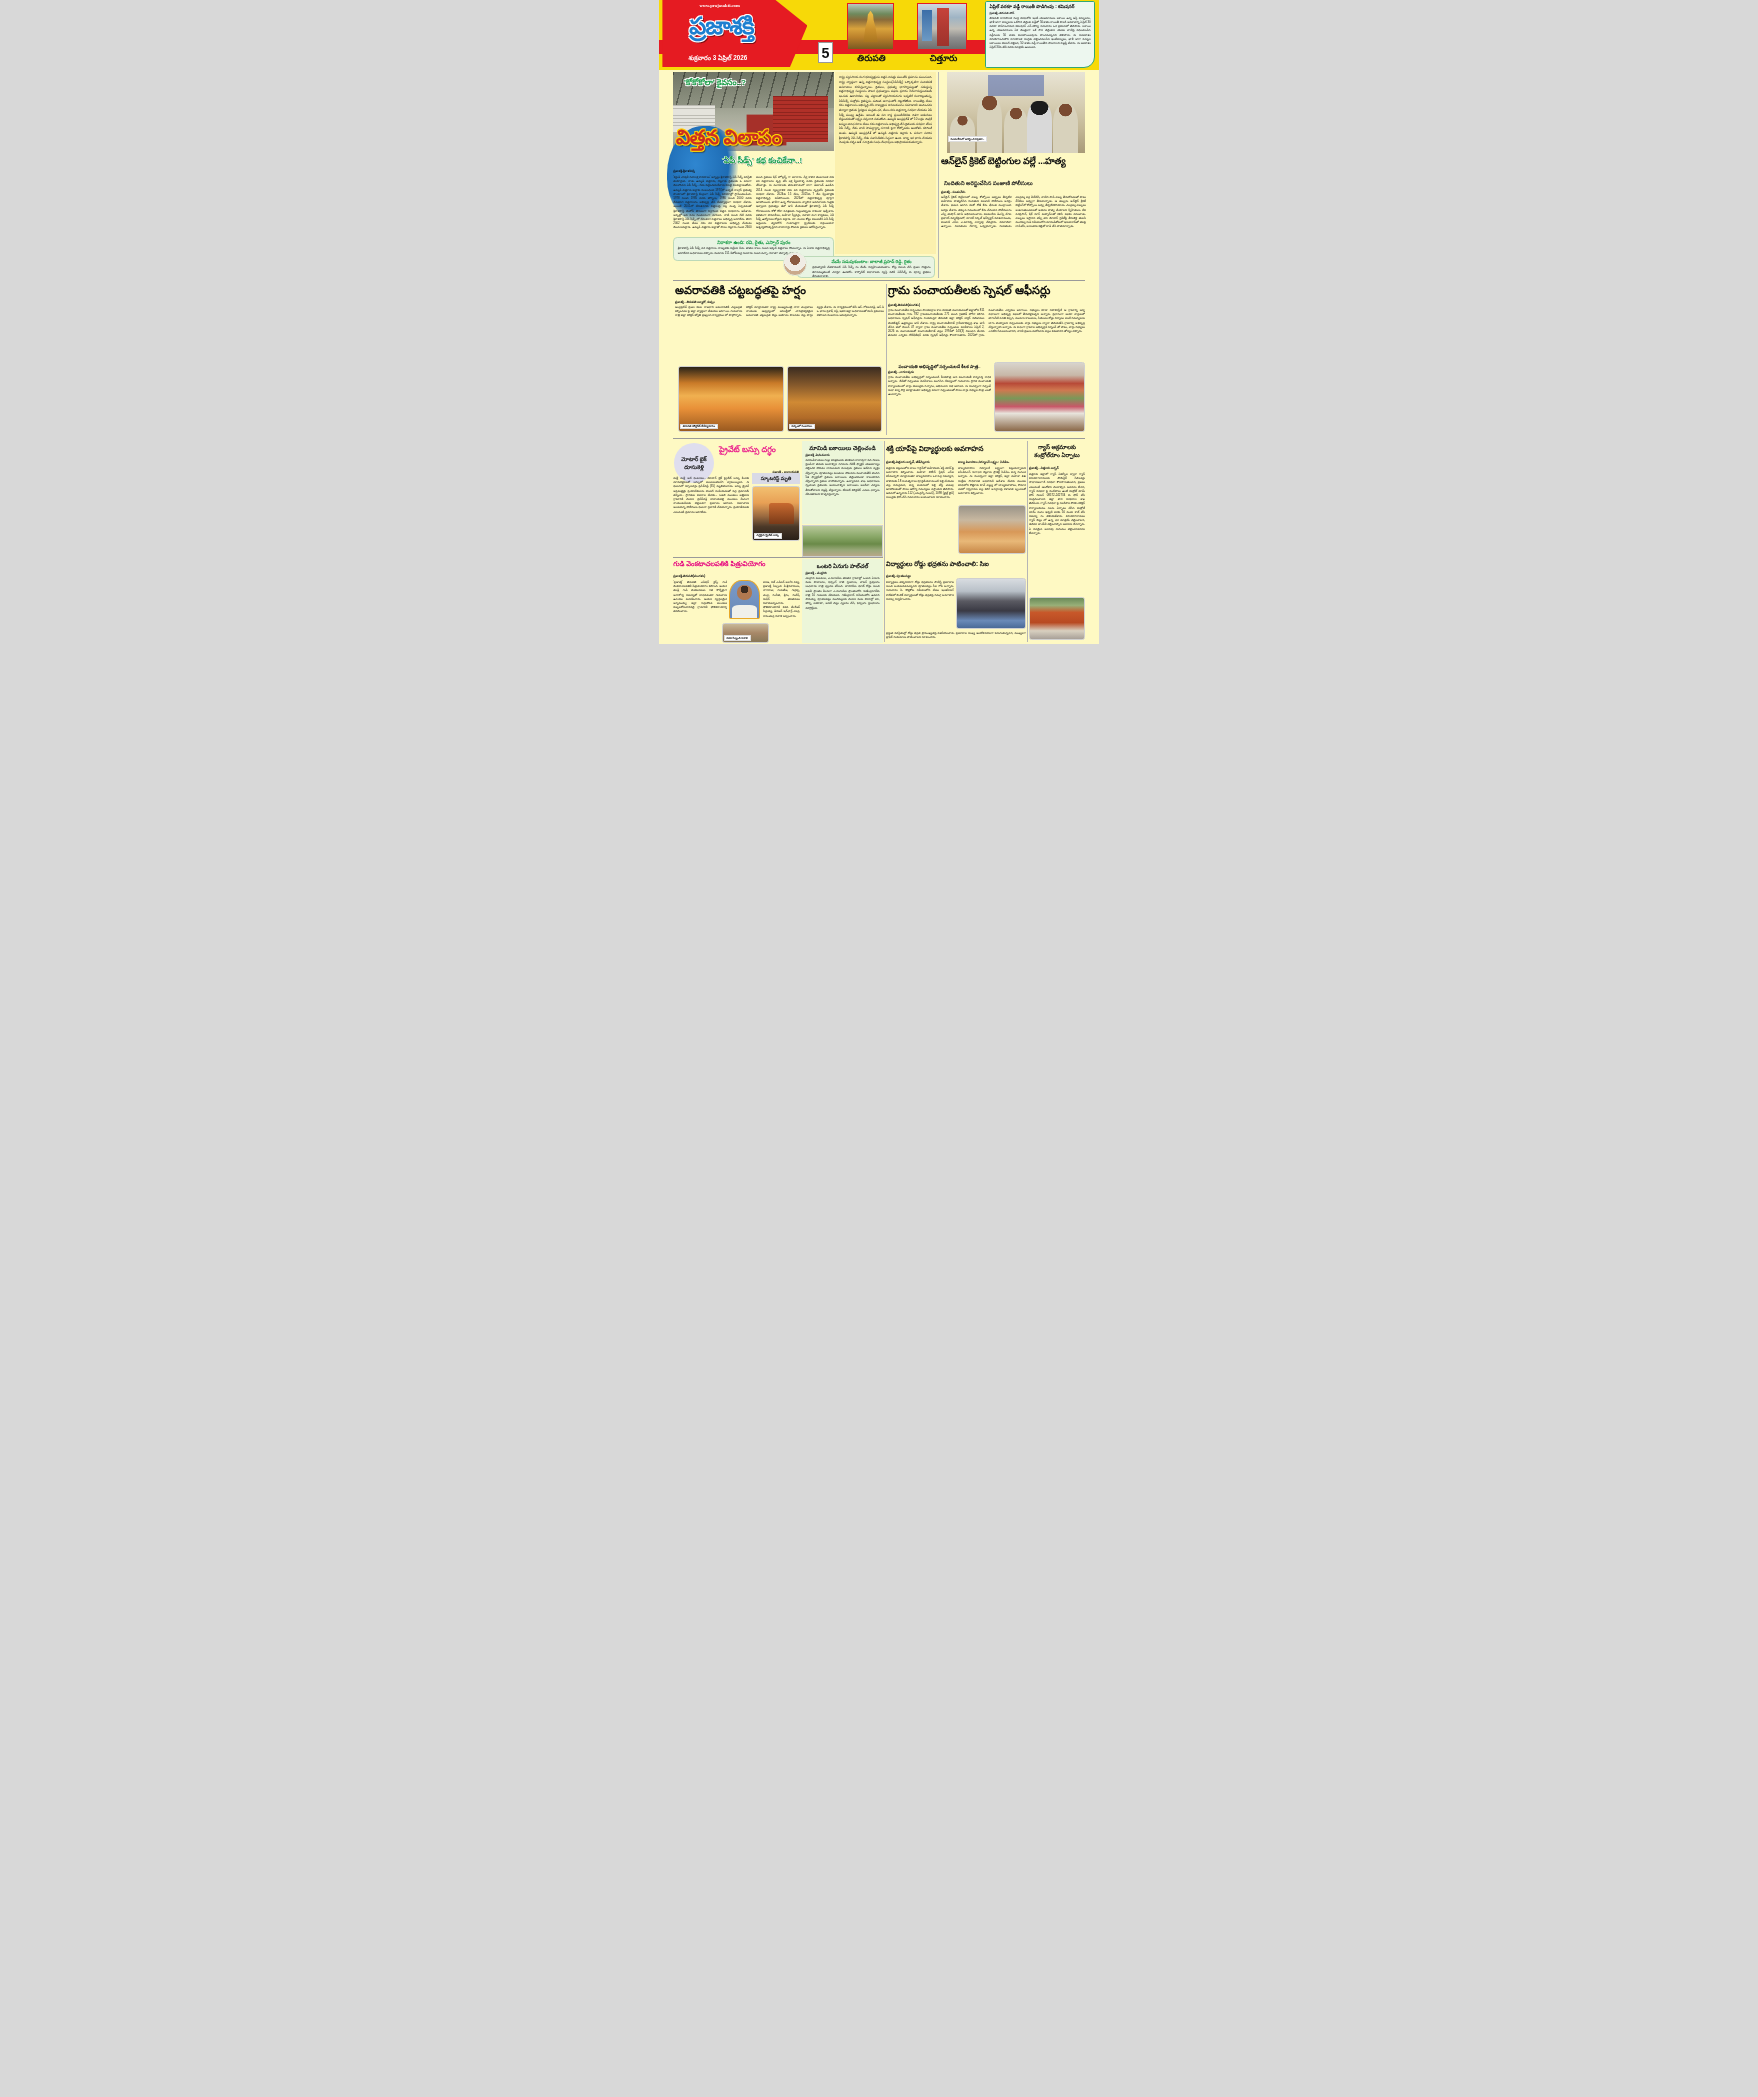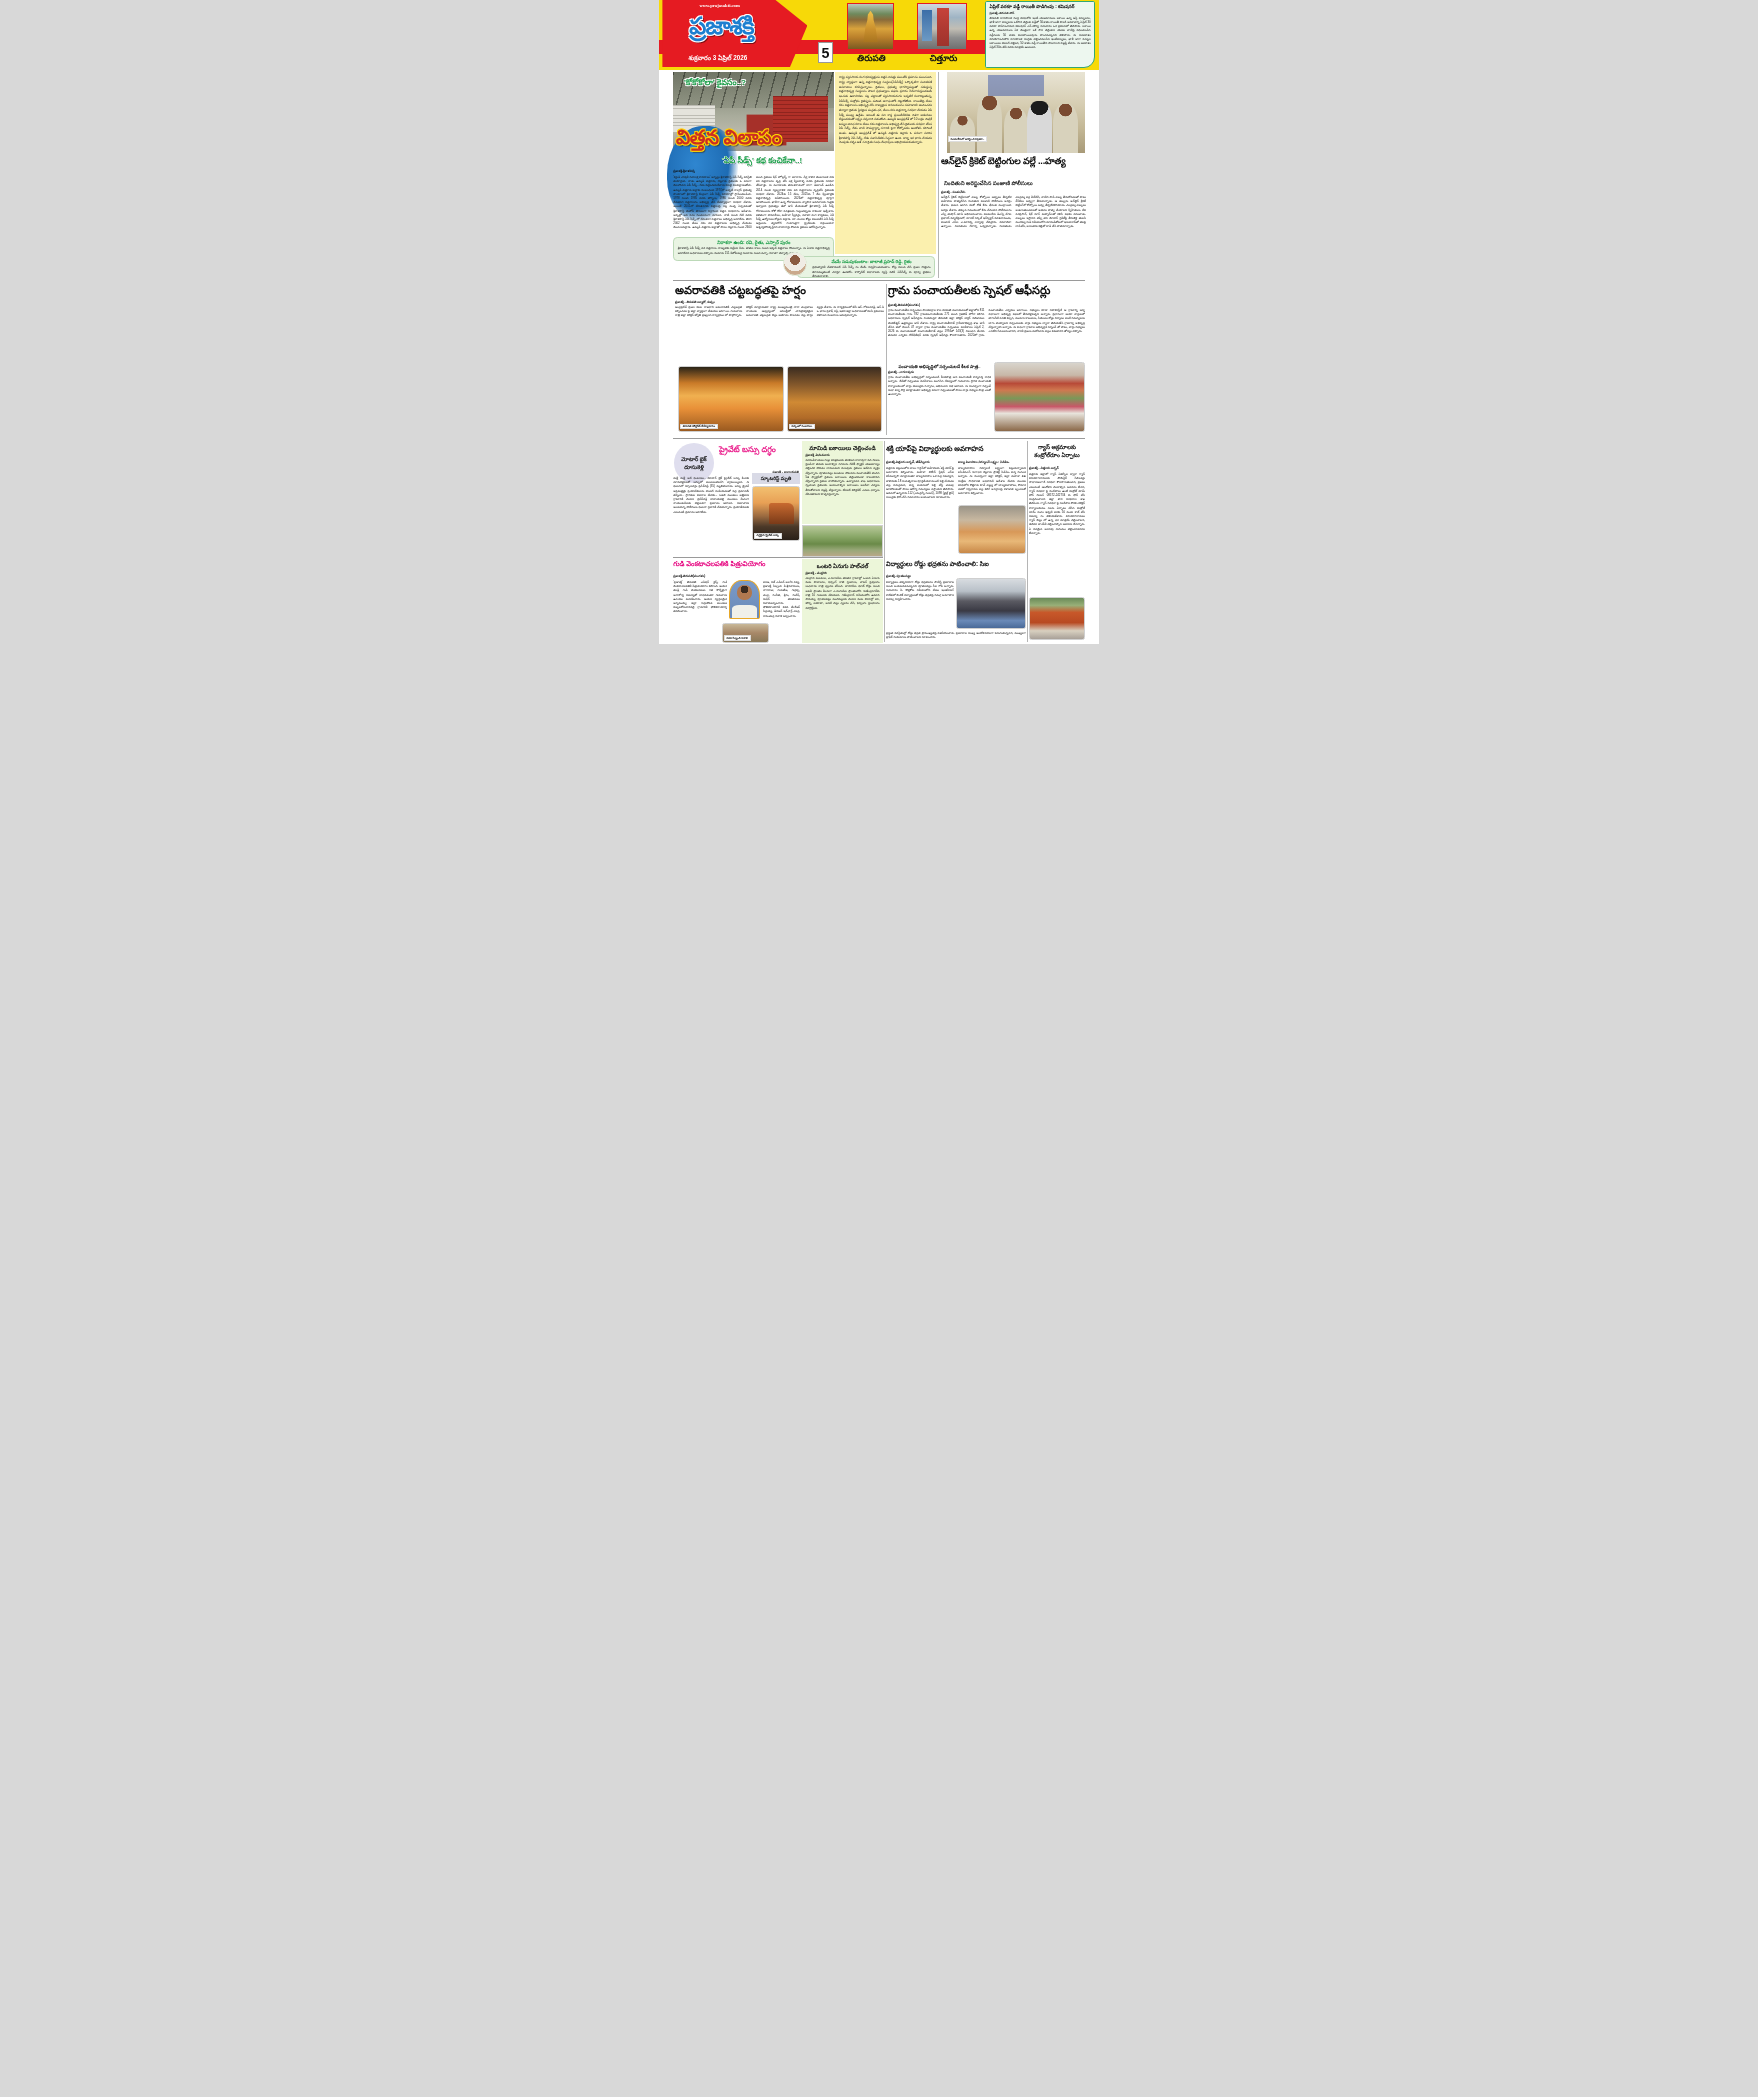--- a/index.html
+++ b/index.html
@@ -1,17 +1,17 @@
 <!DOCTYPE html>
 <html style="font-size:6.7px"><head>
 <meta charset="utf-8">
 <style>
   * { margin:0; padding:0; box-sizing:border-box; }
   body { background:#d8d8d8; font-family:"Liberation Sans", sans-serif; }
-  .page { position:relative; width:440px; height:644px; background:#ffffff; margin:0 auto; overflow:hidden; }
+  .page { position:relative; width:440px; height:644px; background:#fef9c3; margin:0 auto; overflow:hidden; }
 
   
   .masthead { position:absolute; left:0; top:0; width:440px; height:70px; background:#f7d908; }
   .mast-stripe { position:absolute; left:0; top:40px; width:336px; height:14.3px; background:#e51b22; }
   .mast-red { position:absolute; left:3.4px; top:0; width:145px; height:67px; background:#e51b22;
               clip-path:polygon(0 0, 78% 0, 100% 38%, 88% 100%, 0 100%); }
   .mast-url { position:absolute; left:12.6px; top:3.4px; width:96px; text-align:center; color:#fff;
               font-size:4.6px; font-weight:bold; font-family:"Liberation Serif", serif; }
   .mast-logo { position:absolute; left:5.9px; top:9.2px; width:113px; text-align:center; color:#1d7fd0;
                font-size:24px; font-weight:bold; letter-spacing:-0.8px; line-height:1.4;

